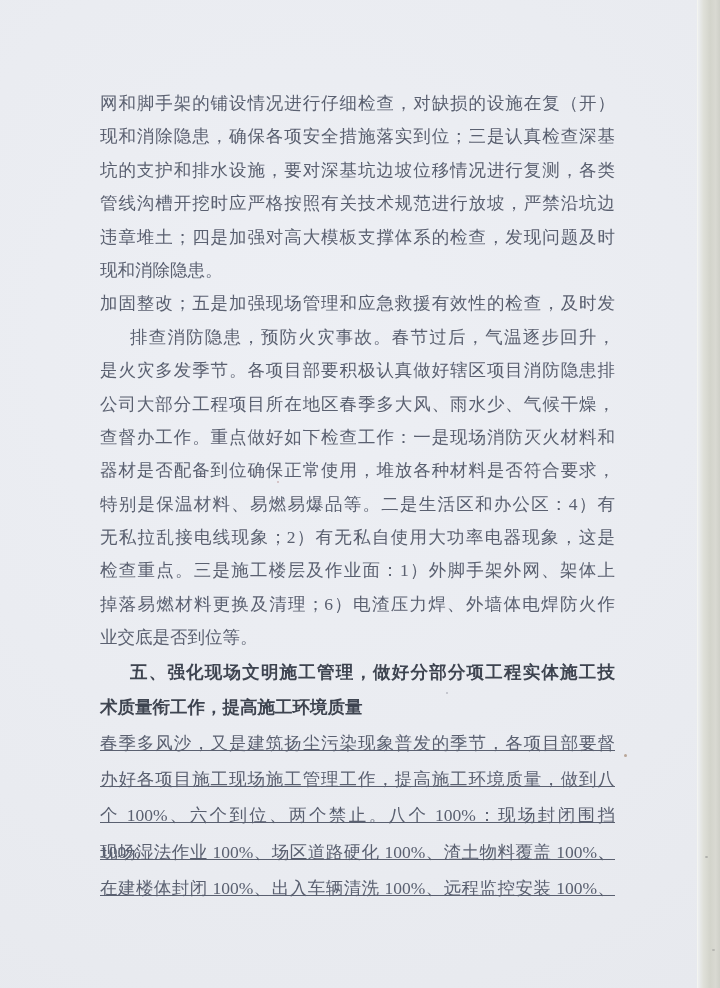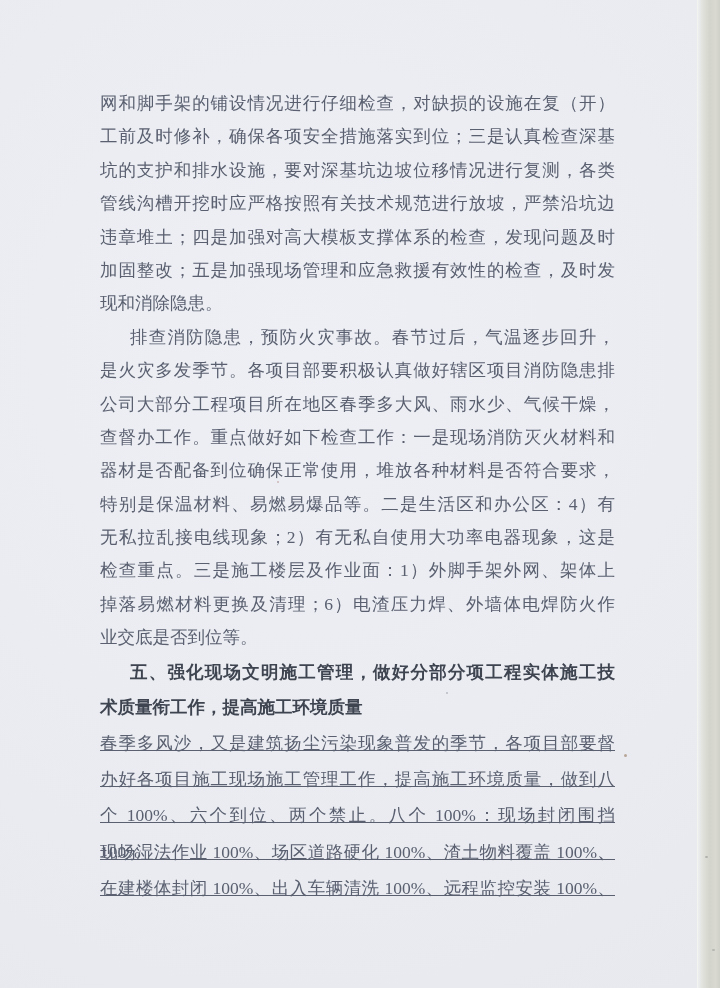--- a/index.html
+++ b/index.html
@@ -49,26 +49,26 @@
   .speck-4 { left: 446px; top: 692px; width: 2px; height: 2px; background: rgba(125,128,140,0.45); }
   .speck-5 { left: 712px; top: 949px; width: 3px; height: 2px; background: rgba(130,130,130,0.40); }
 </style>
 </head>
 <body>
 
 <div class="page">
 
   <div class="content">
     <div class="line">网和脚手架的铺设情况进行仔细检查，对缺损的设施在复（开）</div>
-    <div class="line">工前及时修补，确保各项安全措施落实到位；三是认真检查深基</div>
+    <div class="line">现和消除隐患，确保各项安全措施落实到位；三是认真检查深基</div>
     <div class="line">坑的支护和排水设施，要对深基坑边坡位移情况进行复测，各类</div>
     <div class="line">管线沟槽开挖时应严格按照有关技术规范进行放坡，严禁沿坑边</div>
     <div class="line">违章堆土；四是加强对高大模板支撑体系的检查，发现问题及时</div>
+    <div class="line short">现和消除隐患。</div>
     <div class="line">加固整改；五是加强现场管理和应急救援有效性的检查，及时发</div>
-    <div class="line short">现和消除隐患。</div>
     <div class="line indent">排查消防隐患，预防火灾事故。春节过后，气温逐步回升，</div>
     <div class="line">是火灾多发季节。各项目部要积极认真做好辖区项目消防隐患排</div>
     <div class="line">公司大部分工程项目所在地区春季多大风、雨水少、气候干燥，</div>
     <div class="line">查督办工作。重点做好如下检查工作：一是现场消防灭火材料和</div>
     <div class="line">器材是否配备到位确保正常使用，堆放各种材料是否符合要求，</div>
     <div class="line">特别是保温材料、易燃易爆品等。二是生活区和办公区：4）有</div>
     <div class="line">无私拉乱接电线现象；2）有无私自使用大功率电器现象，这是</div>
     <div class="line">检查重点。三是施工楼层及作业面：1）外脚手架外网、架体上</div>
     <div class="line">掉落易燃材料更换及清理；6）电渣压力焊、外墙体电焊防火作</div>
     <div class="line short">业交底是否到位等。</div>

